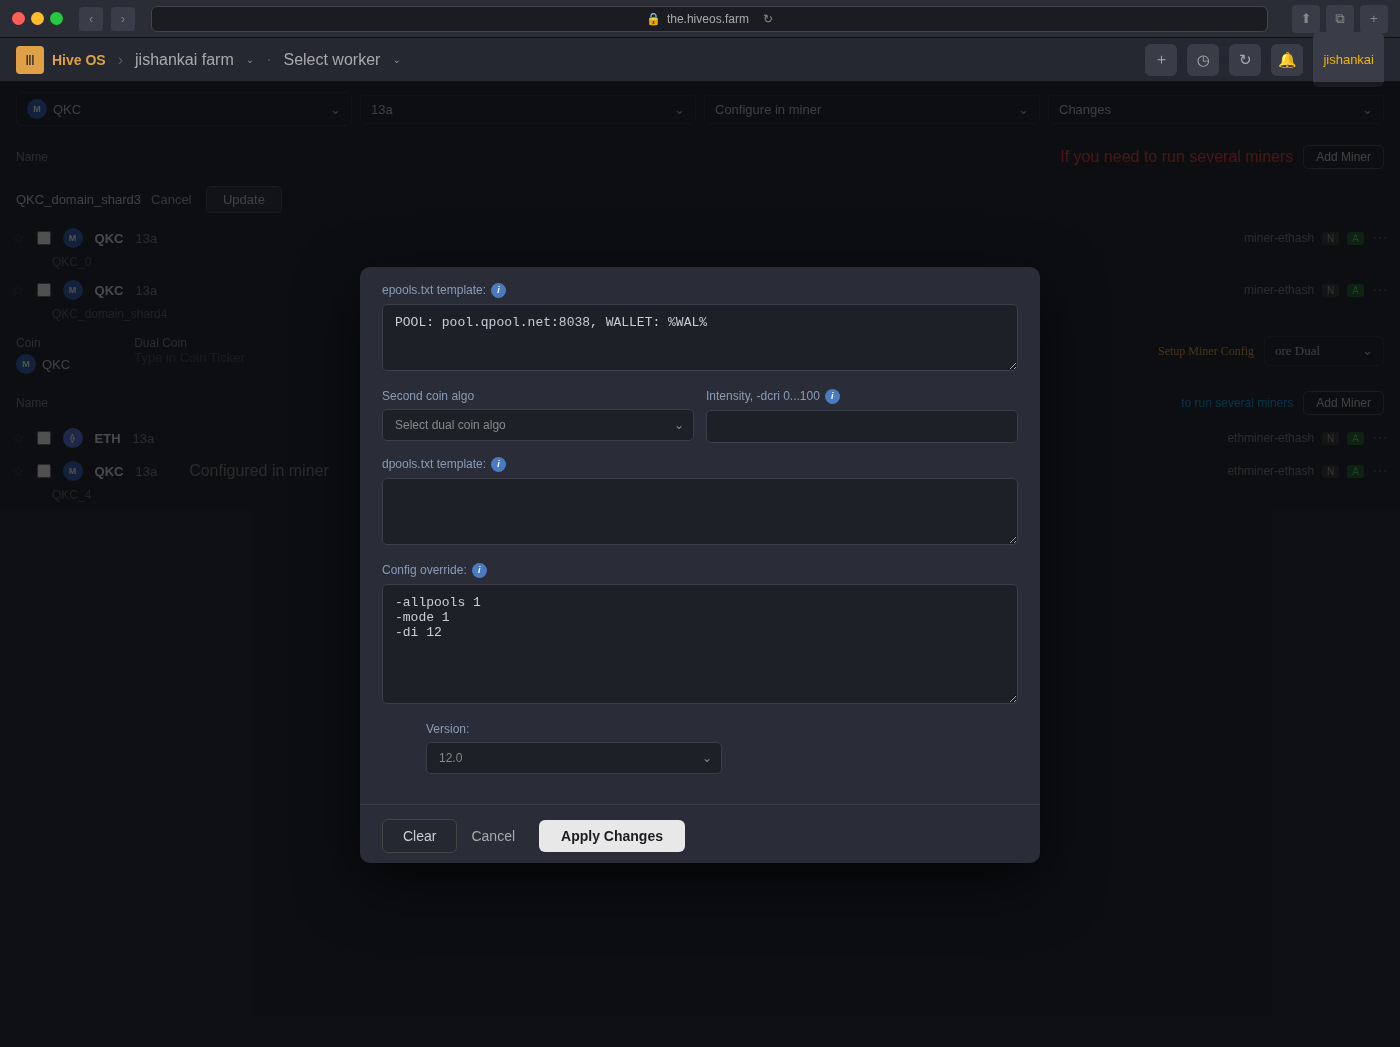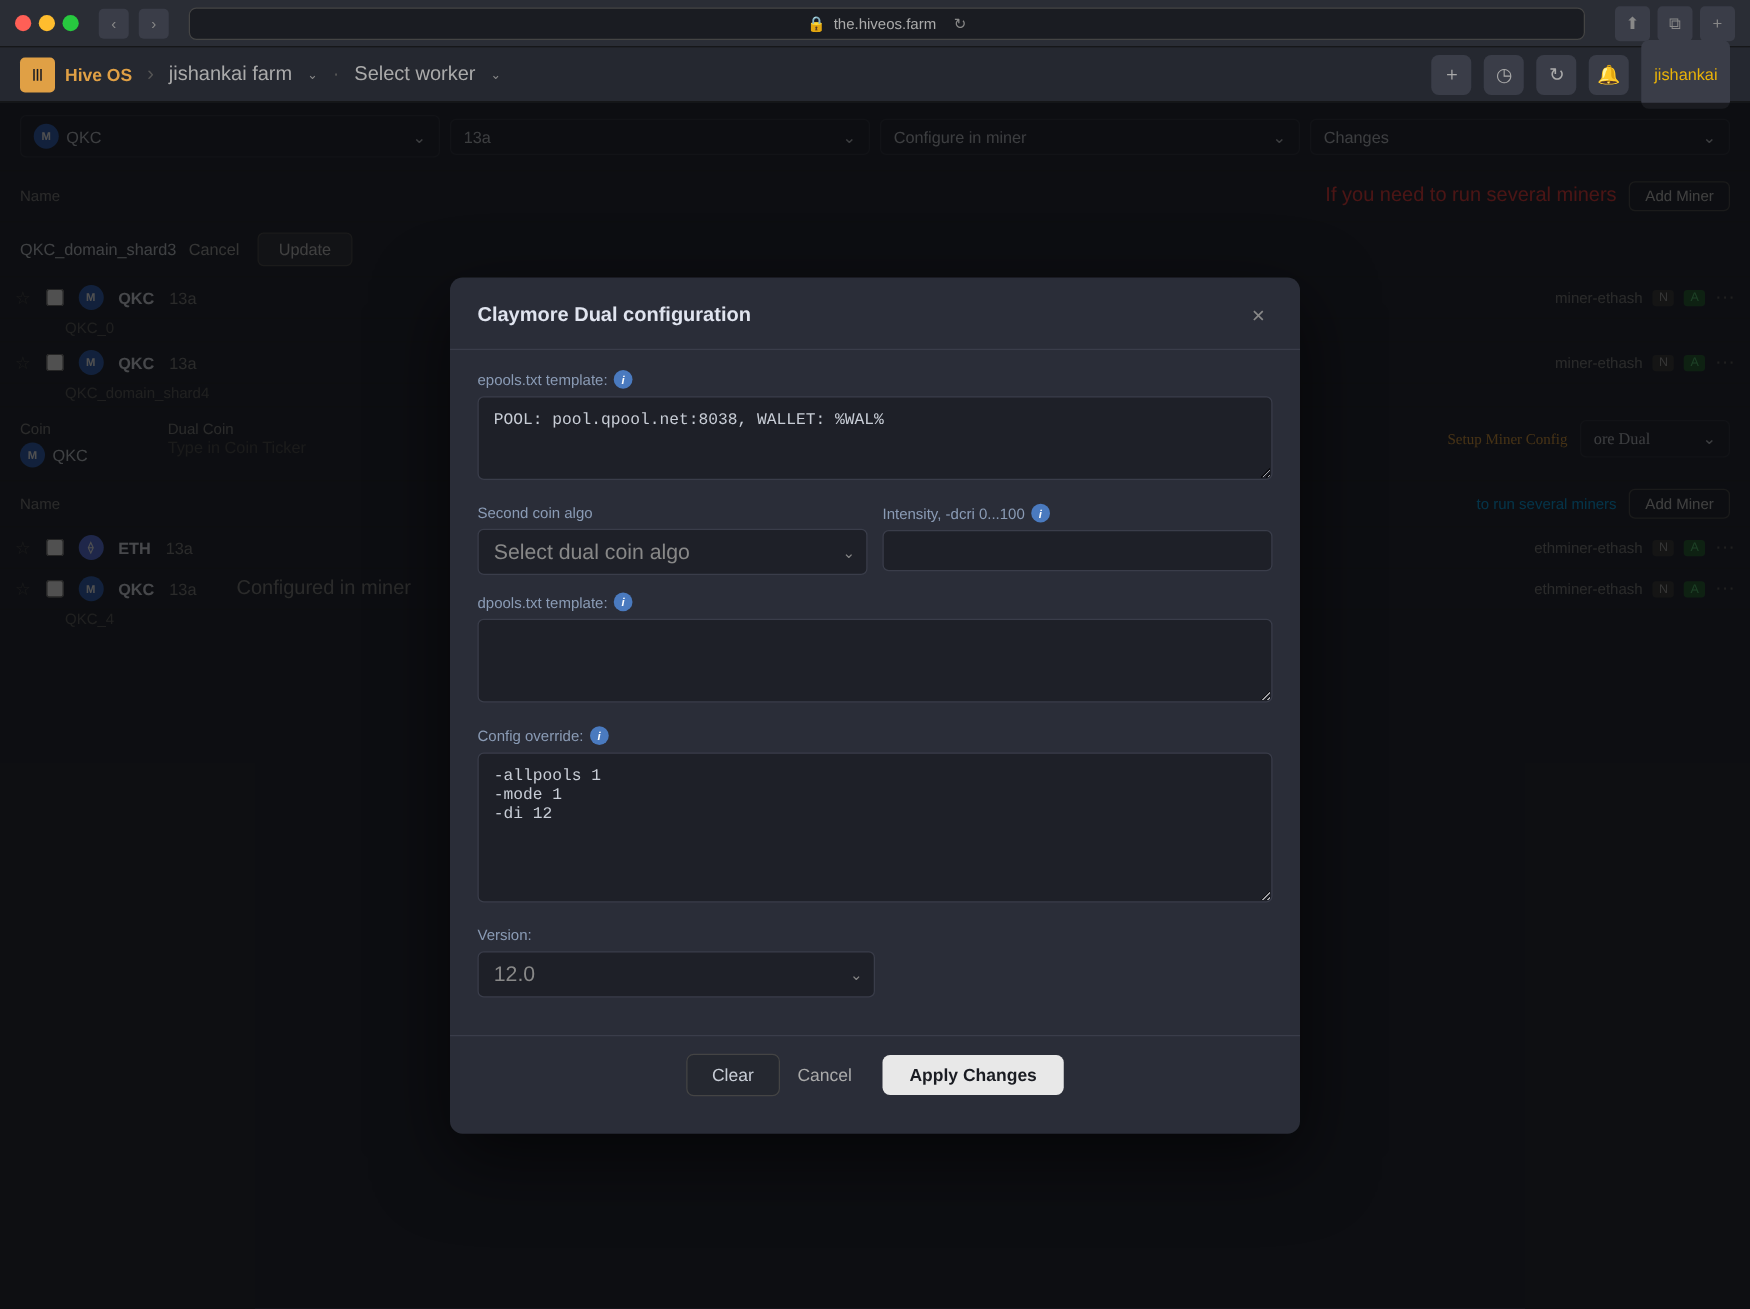--- a/index.html
+++ b/index.html
@@ -311,21 +311,21 @@
     }
     .select-wrapper {
       position: relative;
     }
     .select-wrapper select {
       width: 100%;
       background: #1e2028;
       border: 1px solid #3a3d4a;
       border-radius: 5px;
       color: #888;
-      font-size: 17px;
+      font-size: 12px;
       padding: 8px 28px 8px 12px;
       appearance: none;
       outline: none;
       cursor: pointer;
     }
     .select-arrow {
       position: absolute;
       right: 10px;
       top: 50%;
       transform: translateY(-50%);
@@ -356,30 +356,31 @@
       resize: vertical;
       outline: none;
       min-height: 120px;
     }
 
     .version-row {
       display: flex;
       align-items: flex-end;
       gap: 12px;
       margin-bottom: 14px;
+      margin-left: 44px;
     }
     .version-col {
       width: 50%;
     }
 
     .modal-footer {
-      padding: 14px 22px 30px;
-      display: flex;
-      align-items: center;
-      justify-content: center;
+      padding: 14px 22px 10px;
+      display: flex;
+      align-items: center;
+      justify-content: flex-start;
       border-top: 1px solid #3a3d4a;
     }
     .clear-btn {
       background: #252830;
       border: 1px solid #444;
       color: #c8cdd6;
       border-radius: 6px;
       padding: 8px 20px;
       font-size: 14px;
       cursor: pointer;
@@ -611,24 +612,20 @@
         <span class="three-dots">···</span>
       </div>
     </div>
     <div style="padding:0 16px 4px 52px; font-size:12px; color:#666;">QKC_4</div>
 
   </div>
 
   <div class="overlay">
     <div class="modal">
 
-      <div class="modal-header">
-        <span class="modal-title">Claymore Dual configuration</span>
-        <button class="close-btn">×</button>
-      </div>
 
       <div class="modal-body">
 
         <div class="form-section">
           <div class="field-label">
             <span>epools.txt template:</span>
             <span class="info-icon">i</span>
           </div>
           <textarea class="textarea-field" rows="3" style="">POOL: pool.qpool.net:8038, WALLET: %WAL%</textarea>
         </div>

